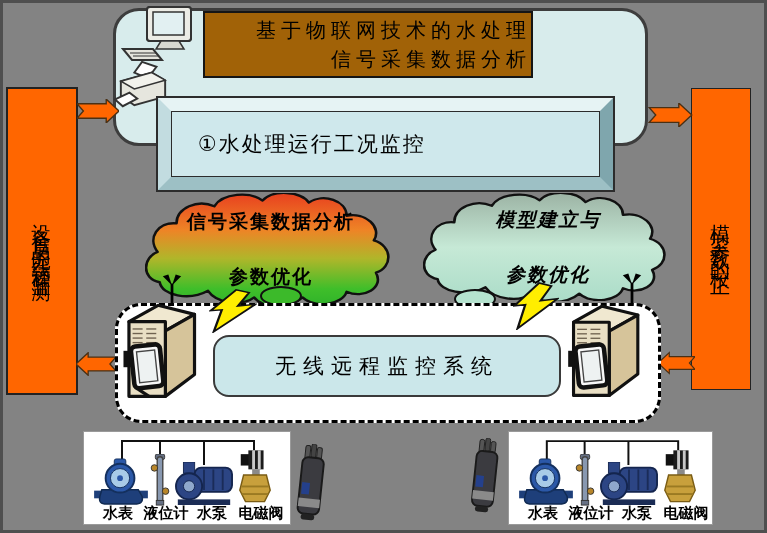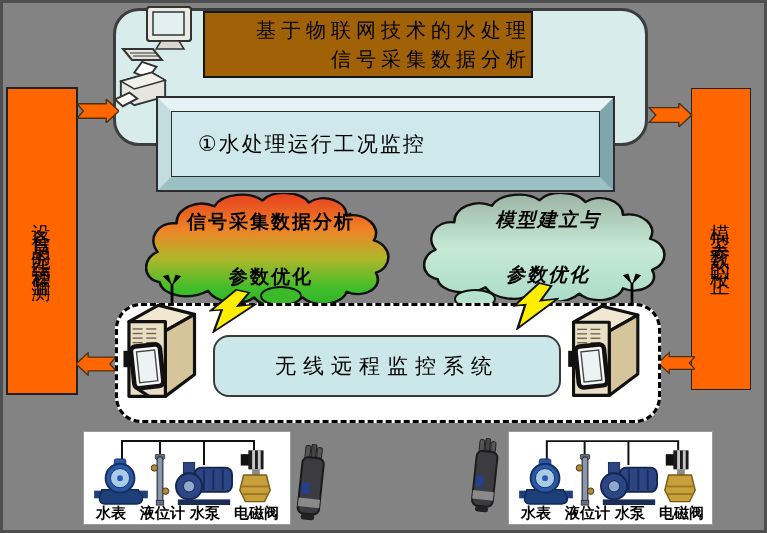--- a/index.html
+++ b/index.html
@@ -58,21 +58,21 @@
     display:flex;align-items:center;justify-content:center;
     font-size:21px;letter-spacing:7px;text-align:right;
   }
   
   .eq-panel{
     width:208px;height:94px;background:#ffffff;border:1px solid #9a9a9a;
     box-sizing:border-box;
   }
   .eq-label{
     position:absolute;top:72px;font-size:15px;font-weight:bold;
-    text-align:left;letter-spacing:0px;
+    text-align:center;letter-spacing:0px;
   }
   svg{display:block;}
 </style>
 </head>
 <body>
 
 <div class="stage">
 
   <div class="abs sidebar" style="left:3px;top:84px;width:72px;height:308px;">
     <div class="vtext" style="letter-spacing:6px;">设备信息的无线远程监测</div>

